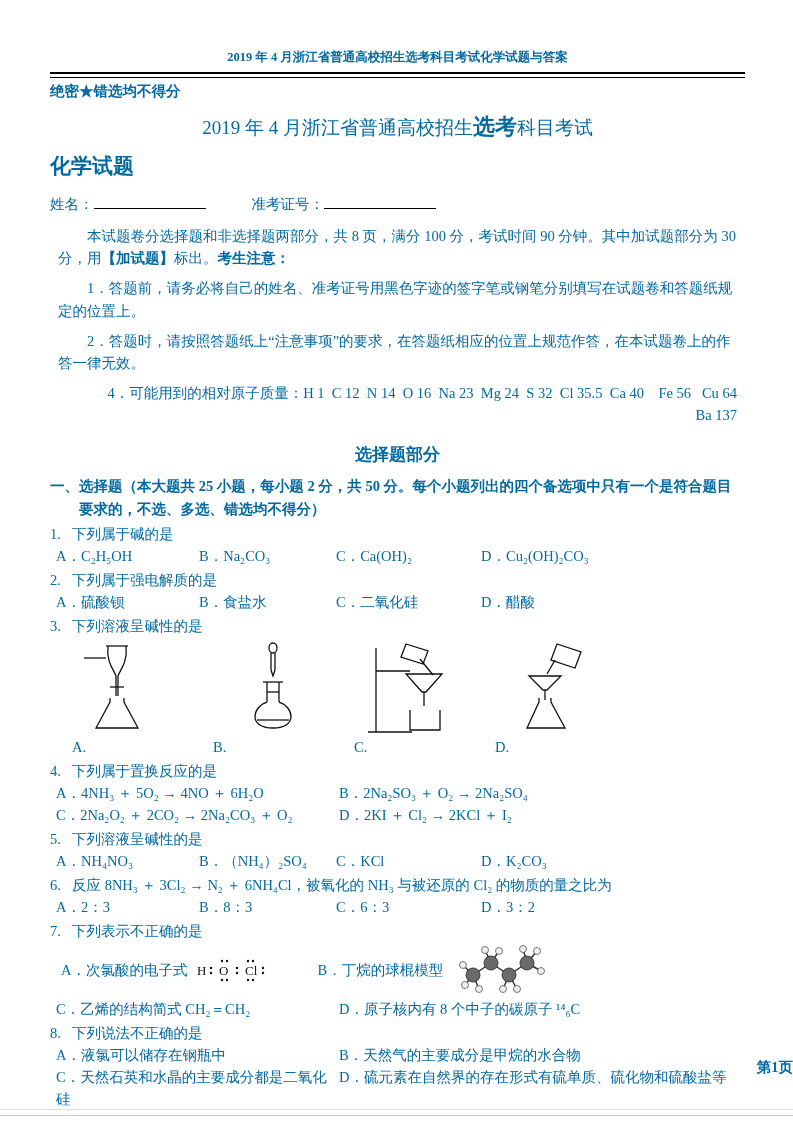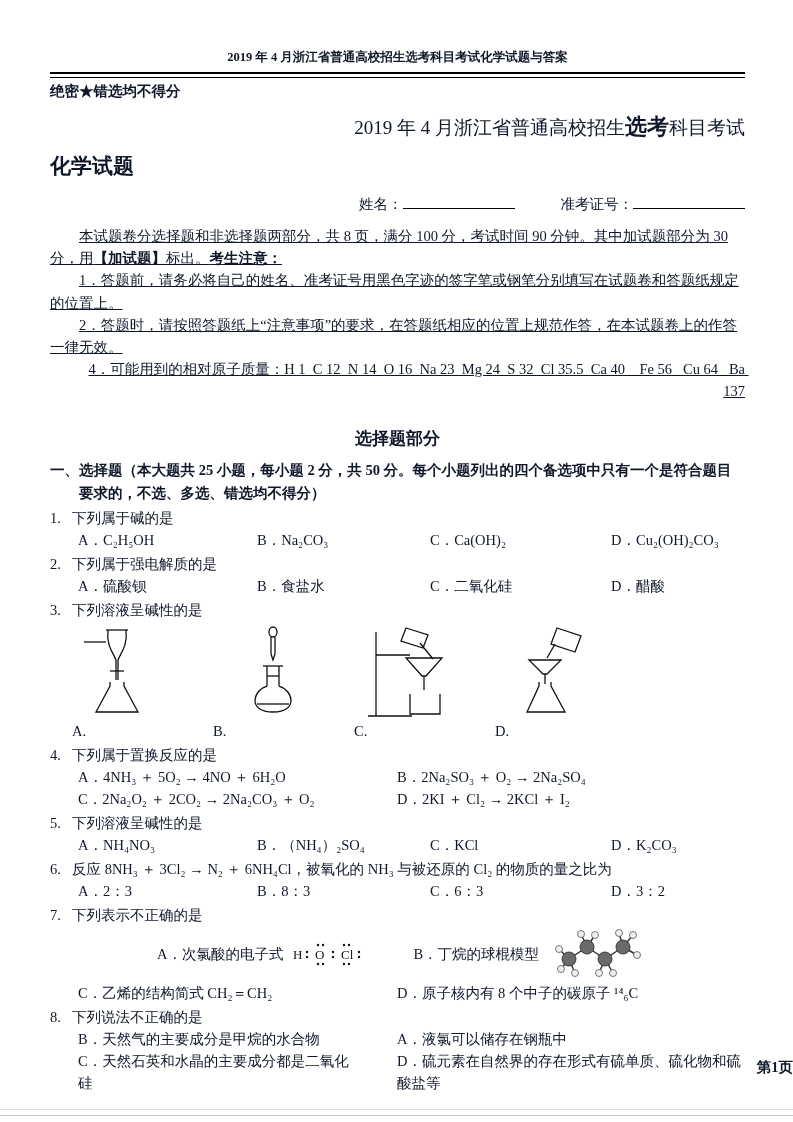--- a/index.html
+++ b/index.html
@@ -6,50 +6,50 @@
   .page {
     position: relative;
     width: 793px; height: 1122px;
     margin: 0 auto;
     background: #fff;
     box-sizing: border-box;
     padding: 48px 48px 0 50px;
     font-family: "Liberation Serif", "DejaVu Serif", serif;
     font-size: 14.5px;
     line-height: 1.52;
-    color: #0f172a;
+    color: #0369a1;
     overflow: hidden;
   }
   .top-note { text-align: center; font-size: 12.5px; font-weight: bold; margin-bottom: 5px; }
   .rule { border-top: 2.5px solid #000; border-bottom: 1px solid #000; height: 3px; margin-bottom: 2px; }
   .secret { font-weight: bold; }
-  .title { text-align: right; font-size: 19px; margin: 8px 0 2px; }
+  .title { text-align: center; font-size: 19px; margin: 8px 0 2px; }
   .title .em { font-size: 22px; font-weight: bold; }
   .paper-title { text-align: left; font-size: 21px; font-weight: bold; margin: 8px 0 10px; }
-  .name-row { text-align: right; margin: 2px 0 10px; }
+  .name-row { text-align: left; margin: 2px 0 10px; }
   .blank { display: inline-block; width: 112px; height: 1em; border-bottom: 1px solid #000; vertical-align: baseline; }
   .gap { display: inline-block; width: 46px; }
-  .p { margin: 0; text-decoration: underline; }
+  .p { margin: 8px; }
   .indent { text-indent: 2em; }
   .pre { white-space: pre-wrap; text-align: right; }
   .b { font-weight: bold; }
-  .part-title { text-align: center; font-size: 17px; font-weight: bold; margin: 24px 0 8px; }
+  .part-title { text-align: center; font-size: 17px; font-weight: bold; margin: 16px 0 8px; }
   .instr { font-weight: bold; margin: 0 0 3px; padding-left: 2em; text-indent: -2em; }
   .q { margin: 0 0 2px; }
   .q-head { display: flex; }
   .q-no { flex: none; width: 22px; }
   .q-stem { flex: 1; }
-  .opts { margin-left: 28px; gap: 36px; }
+  .opts { margin-left: 6px; }
   .opts4 { display: grid; grid-template-columns: 143px 137px 145px auto; }
   .opts2 { display: grid; grid-template-columns: 283px auto; }
   .figs { display: flex; margin-left: 22px; margin-top: 3px; }
   .fig { width: 141px; }
   .fig svg { display: block; }
   .fig-label { margin-top: 1px; }
-  .q7row { display: flex; align-items: center; margin-left: 11px; min-height: 56px; justify-content: center; }
+  .q7row { display: flex; align-items: center; margin-left: 11px; min-height: 56px; }
   .edot { margin-left: 8px; }
   .q7b { margin-left: 44px; }
   .bstick { margin-left: 10px; }
   .page-num { position: absolute; left: 0; right: 0; bottom: 44px; text-align: right; font-weight: bold; margin-left: 8px; }
   .edge1 { position: absolute; left: 0; right: 0; bottom: 6px; border-top: 1.5px solid #c6c6c6; }
   .edge2 { position: absolute; left: 0; right: 0; bottom: 12px; border-top: 1px solid #dedede; }
 </style>
 </head>
 <body>
 
@@ -288,22 +288,22 @@
       <span>D．原子核内有 8 个中子的碳原子 ¹⁴₆C</span>
     </div>
   </div>
 
   <div class="q">
     <div class="q-head">
         <span class="q-no">8.</span>
         <span class="q-stem">下列说法不正确的是</span>
       </div>
     <div class="opts opts2">
+      <span>A．液氯可以储存在钢瓶中</span>
       <span>B．天然气的主要成分是甲烷的水合物</span>
-      <span>A．液氯可以储存在钢瓶中</span>
     </div>
     <div class="opts opts2">
       <span>C．天然石英和水晶的主要成分都是二氧化硅</span>
       <span>D．硫元素在自然界的存在形式有硫单质、硫化物和硫酸盐等</span>
     </div>
   </div>
 
   <div class="page-num">第1页</div>
   <div class="edge2"></div>
   <div class="edge1"></div>

